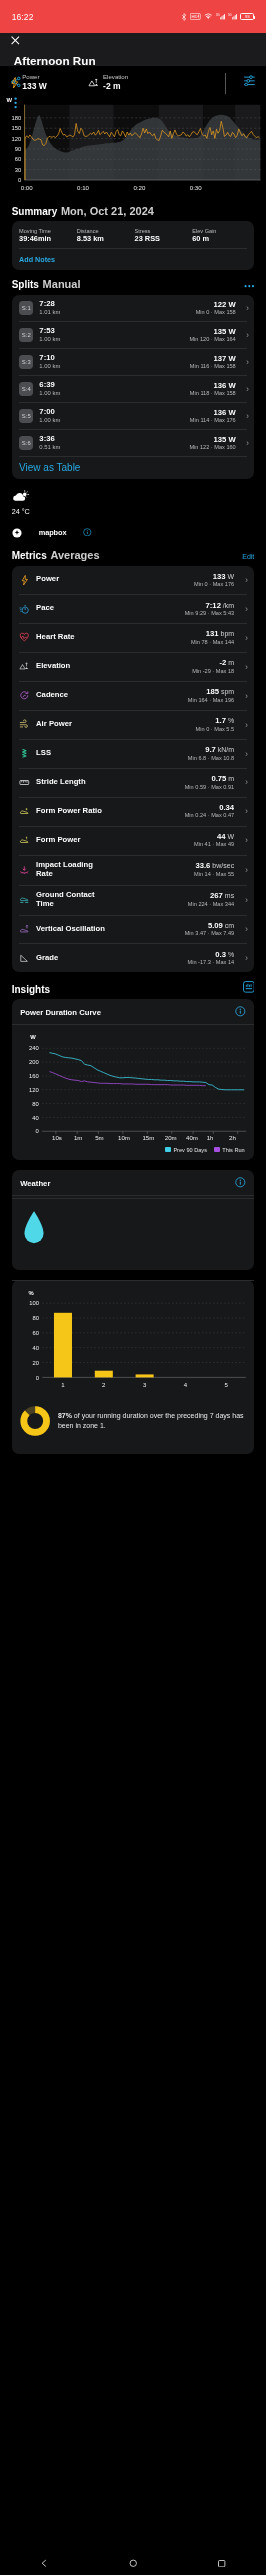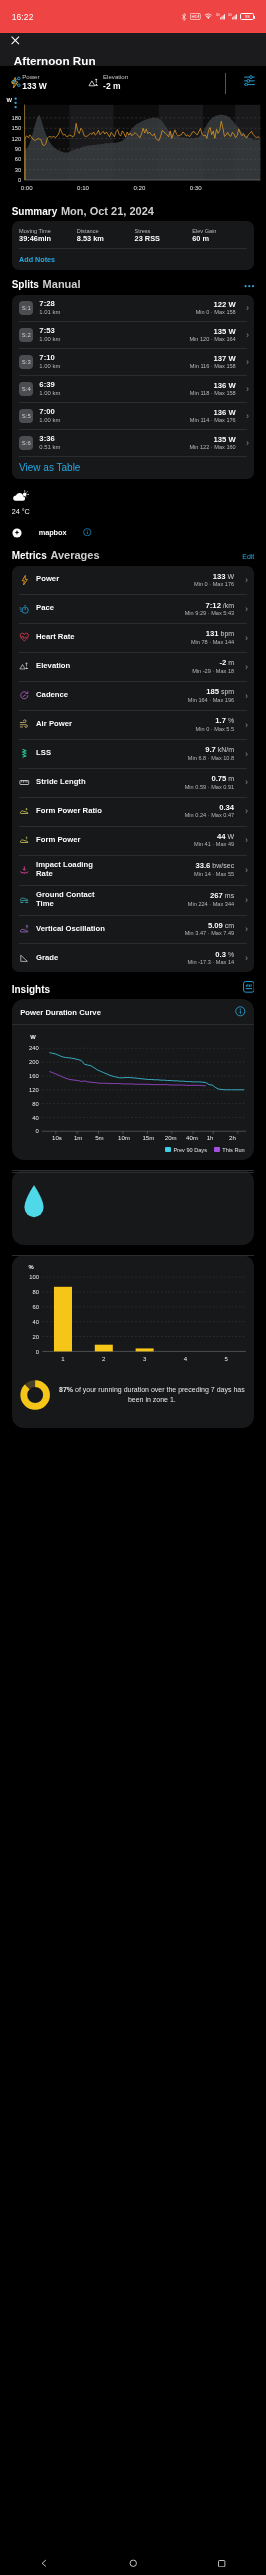--- a/index.html
+++ b/index.html
@@ -61,21 +61,21 @@
   .mapbox .mb-name{font-size:7.4px;font-weight:700;letter-spacing:-0.1px;}
   
   .met-row{display:flex;align-items:center;padding:5.9px 6.4px 5.9px 7.4px;gap:6.4px;min-height:24.5px;}
   .met-ic{width:10.6px;height:10.6px;flex:none;display:flex;align-items:center;justify-content:center;}
   .met-name{font-size:7.7px;font-weight:600;line-height:1.15;max-width:72px;}
   .met-r{margin-left:auto;text-align:right;}
   .met-r .v{font-size:7.7px;font-weight:700;line-height:1.2;}
   .met-r .v .u{font-weight:400;color:#d2d2d2;font-size:7px;}
   .met-r .mm{font-size:5.6px;color:#b9b9b9;line-height:1.3;}
   
-  .insight-card{background:#17181a;border-radius:12px;margin:0 11.7px;padding:0 0 5.3px 0;text-align:center;}
+  .insight-card{background:#17181a;border-radius:7px;margin:0 11.7px;padding:0 0 5.3px 0;}
   .ins-head{display:flex;align-items:center;padding:7.4px 8.5px 5.3px 8.5px;}
   .ins-head .t{font-size:7.7px;font-weight:700;}
   .ins-head .i{margin-left:auto;}
   .ins-line{height:0.5px;background:#2b2c2e;margin:0 0 2.1px 0;}
   .pdc{position:relative;}
   .legend{display:flex;justify-content:flex-end;gap:7.4px;padding:1.1px 9.6px 2.1px 0;font-size:5.6px;color:#e4e4e4;align-items:center;}
   .legend span.sw{width:5.3px;height:5.3px;border-radius:1.1px;display:inline-block;margin-right:2.7px;vertical-align:-0.5px;}
   .legend i{font-style:normal;}
   
   .wrow{display:flex;gap:8.5px;padding:6.4px 8.5px 7.4px 8.5px;align-items:flex-start;}
@@ -684,20 +684,30 @@
   </div>
   <div class="legend">
     <i><span class="sw" style="background:#3fd0e8"></span><span>Prev 90 Days</span></i>
     <i><span class="sw" style="background:#a74fe0"></span><span>This Run</span></i>
   </div>
 </div>
 
 <div class="spacer"></div>
 
 <div class="insight-card">
+  <div class="ins-head">
+    <span class="t">Weather</span>
+    <span class="i">
+      <svg width="10.6" height="10.6" viewBox="0 0 20 20">
+          <circle cx="10" cy="10" r="8.6" fill="none" stroke="#28a9e2" stroke-width="1.6"></circle>
+          <circle cx="10" cy="5.9" r="1.2" fill="#28a9e2"></circle>
+          <rect x="9.1" y="8.3" width="1.8" height="6.2" rx="0.8" fill="#28a9e2"></rect>
+        </svg>
+    </span>
+  </div>
   <div class="ins-line"></div>
   <div class="ins-line"></div>
   <div class="wrow">
     <svg width="28" height="51" viewBox="0 0 52 96">
       <path d="M26 8 C 26 8, 8 34, 8 50 a18 18 0 0 0 36 0 C 44 34, 26 8, 26 8 z" fill="#4fd8e8"></path>
       <path d="M9.2 44 h33.6 a18 18 0 0 1 1.2 6 a18 18 0 0 1 -36 0 a18 18 0 0 1 1.2 -6 z" fill="#2aa9c4" opacity="0"></path>
       <rect x="6" y="42" width="40" height="5" fill="#1a1a1c" opacity="0"></rect>
     </svg>
   </div>
 </div>

